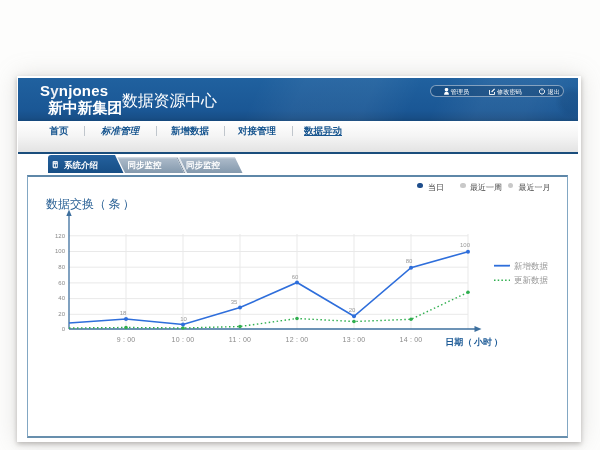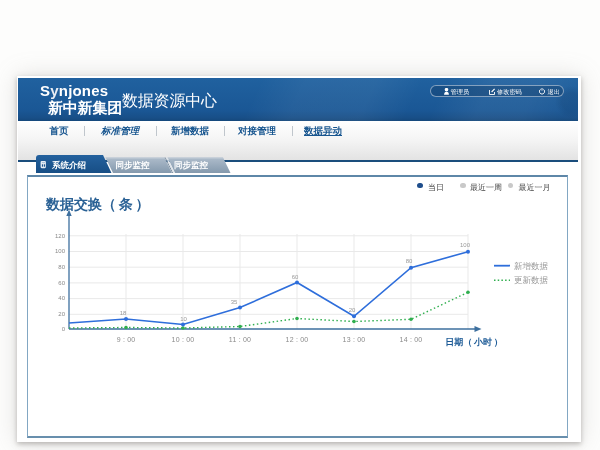--- a/index.html
+++ b/index.html
@@ -28,41 +28,41 @@
 .title { position:absolute; left:104px; top:13px; color:#fff; font-size:16px; letter-spacing:-0.2px; }
 .pill {
   position:absolute; left:412px; top:6.5px; width:134px; height:12.5px;
   border:1px solid rgba(255,255,255,.45); border-radius:7px;
   background: rgba(8,30,60,.22);
 }
 .pill span { position:absolute; top:2.8px; color:#fff; font-size:6.2px; white-space:nowrap; }
 .pill svg { position:absolute; top:2.5px; }
 
 .nav {
-  position:absolute; left:1px; top:45px; width:560px; height:41px;
+  position:absolute; left:1px; top:45px; width:560px; height:33px;
   background: linear-gradient(180deg, #ffffff 0%, #f4f4f4 50%, #e3e3e3 100%);
   border-bottom: 2.5px solid #1a4d7c;
 }
 .nav b { position:absolute; top:4px; font-size:9.5px; color:#17558f; font-weight:bold; transform:translateX(-50%); white-space:nowrap;}
 .nav i { position:absolute; top:5px; width:1px; height:10px; background:#c0c6cc; }
 
-.tabwrap { position:absolute; left:0; top:78px; width:240px; height:21px; }
+.tabwrap { position:absolute; left:12px; top:78px; width:240px; height:21px; }
 
 .panel {
   position:absolute; left:10px; top:98.5px; width:541px; height:263px;
   background:#fff;
   border-left:1.2px solid #82a7c3; border-right:1.2px solid #82a7c3;
   border-top:2px solid #5e87a8; border-bottom:2px solid #688fad;
 }
 
 .radios { position:absolute; top:106px; font-size:8px; color:#444; }
 .radios .dot { position:absolute; border-radius:50%; top:0.5px; }
 .radios span { position:absolute; top:0; white-space:nowrap; }
 
-.ytitle { position:absolute; left:29px; top:120px; color:#2a6195; font-size:14px; font-weight:bold; }
+.ytitle { position:absolute; left:29px; top:120px; color:#2a6195; font-size:12px; font-weight:normal; }
 
 .note { position:absolute; left:49px; top:305px; width:480px; font-size:8px; letter-spacing:-0.75px; color:#919191; white-space:nowrap; }
 .note b { color:#d9413e; font-weight:normal; }
 </style>
 </head>
 <body>
 <div class="page">
 
   <div class="hdr">
     <div class="logo-en">S<span style="color:#e8edf4">y</span>njones</div>

